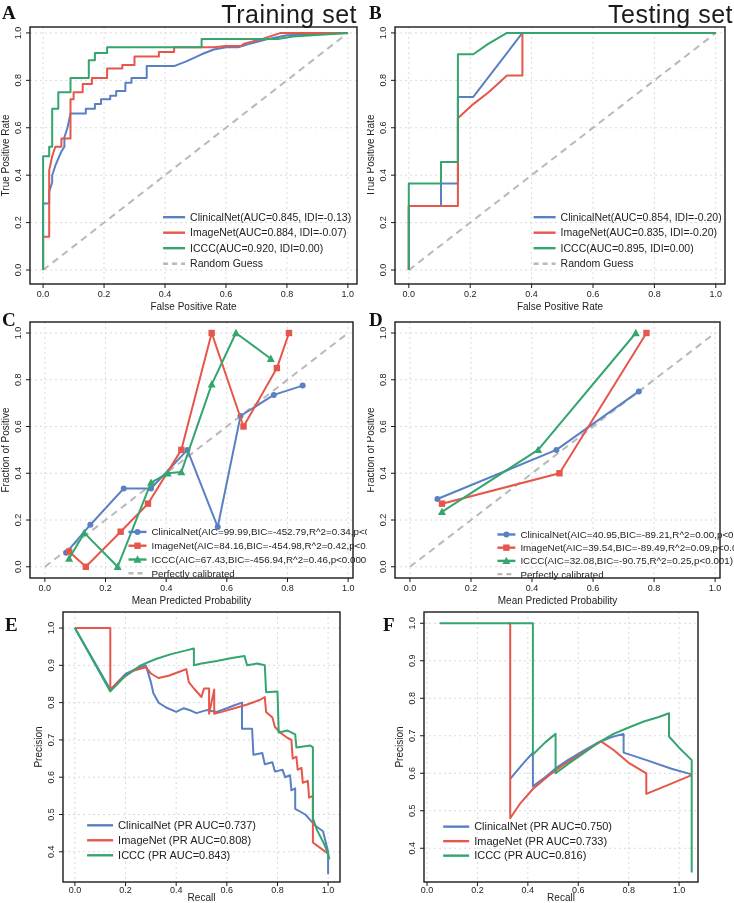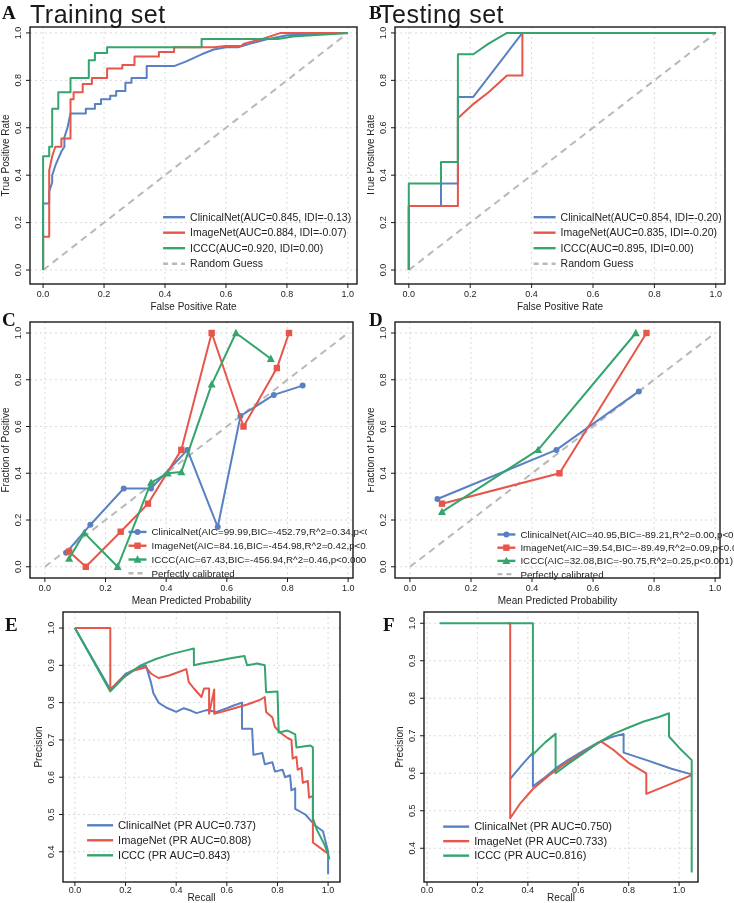--- a/index.html
+++ b/index.html
@@ -2,21 +2,21 @@
 <html><head>
 <meta charset="utf-8">
 <style>
   html,body{margin:0;padding:0;background:#ffffff;}
   #figure{position:relative;width:734px;height:903px;background:#ffffff;overflow:hidden;
           font-family:"Liberation Sans",sans-serif;}
   .panel{position:absolute;}
   .panel svg{position:absolute;left:0;top:0;display:block;}
   .letter{position:absolute;font-family:"Liberation Serif",serif;font-weight:700;
           font-size:19px;color:#111;line-height:1;}
-  .col-title{position:absolute;top:0;height:27px;text-align:left;font-size:25px;
+  .col-title{position:absolute;top:0;height:27px;text-align:right;font-size:25px;
              color:#1a1a1a;letter-spacing:.5px;}
   svg text{font-family:"Liberation Sans",sans-serif;}
 </style>
 </head>
 <body>
 
 <div id="figure">
 
   <section class="panel" style="left:0;top:0;width:367px;height:312px">
     <div class="col-title" style="left:30px;width:327px">Training set</div>
@@ -78,21 +78,21 @@
           <text x="190.089" y="251.68" font-size="10.5" fill="#222222">ICCC(AUC=0.920, IDI=0.00)</text>
         </g>
         <g>
           <line x1="163.089" y1="263.68" x2="185.089" y2="263.68" stroke="#B9B9B9" stroke-width="2.4" stroke-dasharray="5,4"></line>
           <text x="190.089" y="267.18" font-size="10.5" fill="#222222">Random Guess</text>
         </g>
       </svg>
   </section>
 
   <section class="panel" style="left:367px;top:0;width:367px;height:312px">
-    <div class="col-title" style="left:12px;width:330px">Testing set</div>
+    <div class="col-title" style="left:36px;width:330px">Testing set</div>
     <div class="letter" style="left:2px;top:3px">B</div>
     <svg width="367" height="312">
         <line x1="41.81395348837209" y1="27" x2="41.81395348837209" y2="284" stroke="#DADADA" stroke-dasharray="2,3"></line>
         <line x1="103.2093023255814" y1="27" x2="103.2093023255814" y2="284" stroke="#DADADA" stroke-dasharray="2,3"></line>
         <line x1="164.6046511627907" y1="27" x2="164.6046511627907" y2="284" stroke="#DADADA" stroke-dasharray="2,3"></line>
         <line x1="226.00000000000003" y1="27" x2="226.00000000000003" y2="284" stroke="#DADADA" stroke-dasharray="2,3"></line>
         <line x1="287.3953488372093" y1="27" x2="287.3953488372093" y2="284" stroke="#DADADA" stroke-dasharray="2,3"></line>
         <line x1="348.7906976744186" y1="27" x2="348.7906976744186" y2="284" stroke="#DADADA" stroke-dasharray="2,3"></line>
         <line x1="28" y1="270.0119926199262" x2="358" y2="270.0119926199262" stroke="#DADADA" stroke-dasharray="2,3"></line>
         <line x1="28" y1="222.59501845018448" x2="358" y2="222.59501845018448" stroke="#DADADA" stroke-dasharray="2,3"></line>

